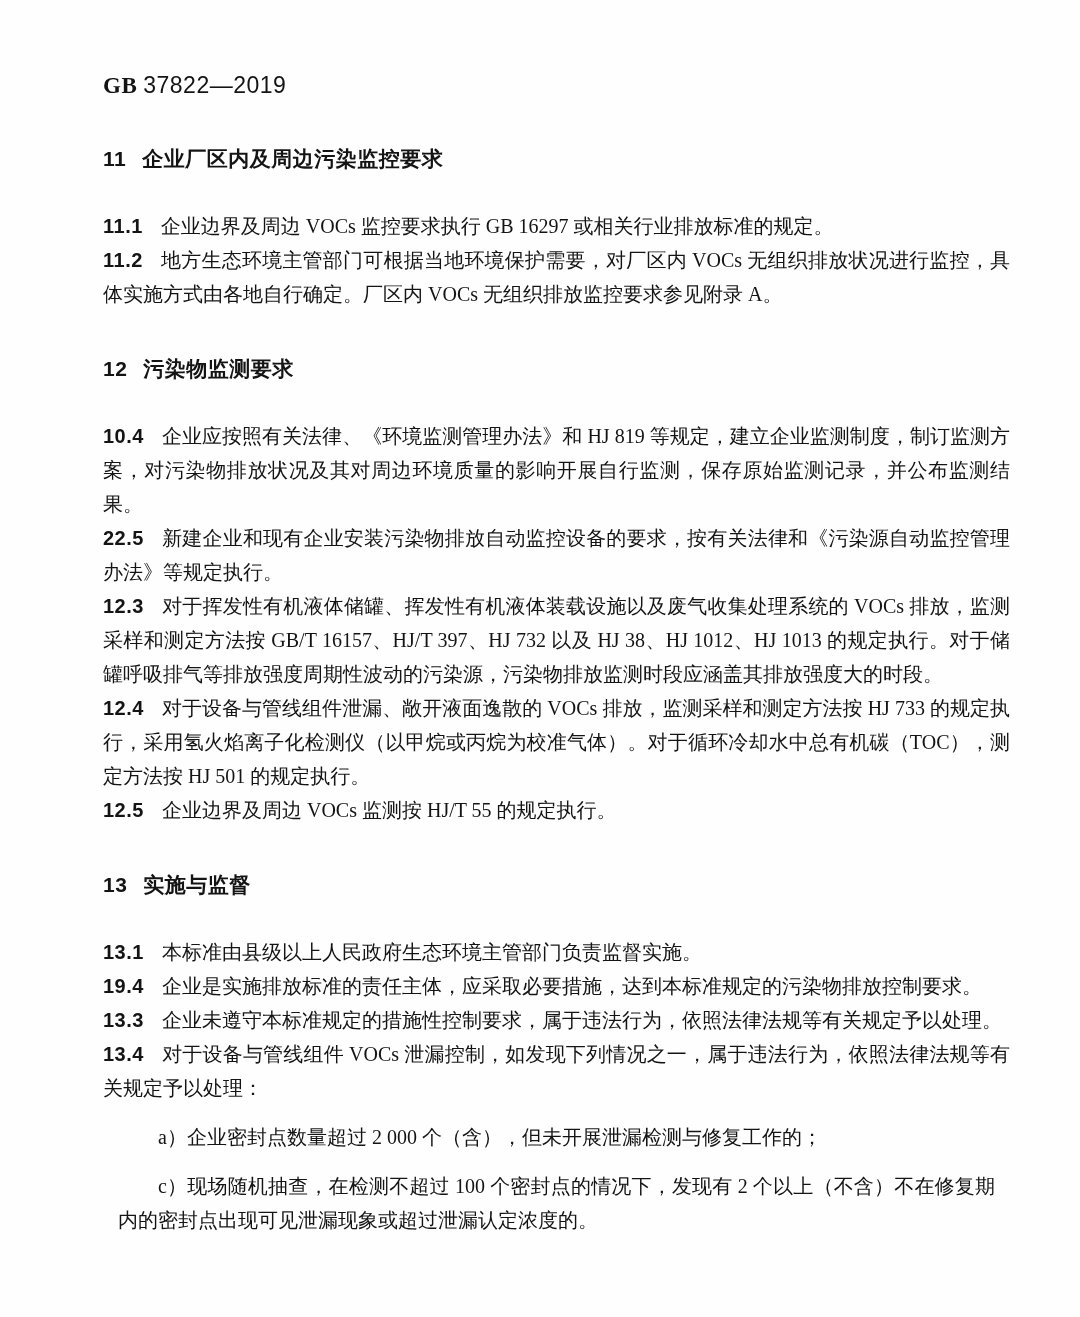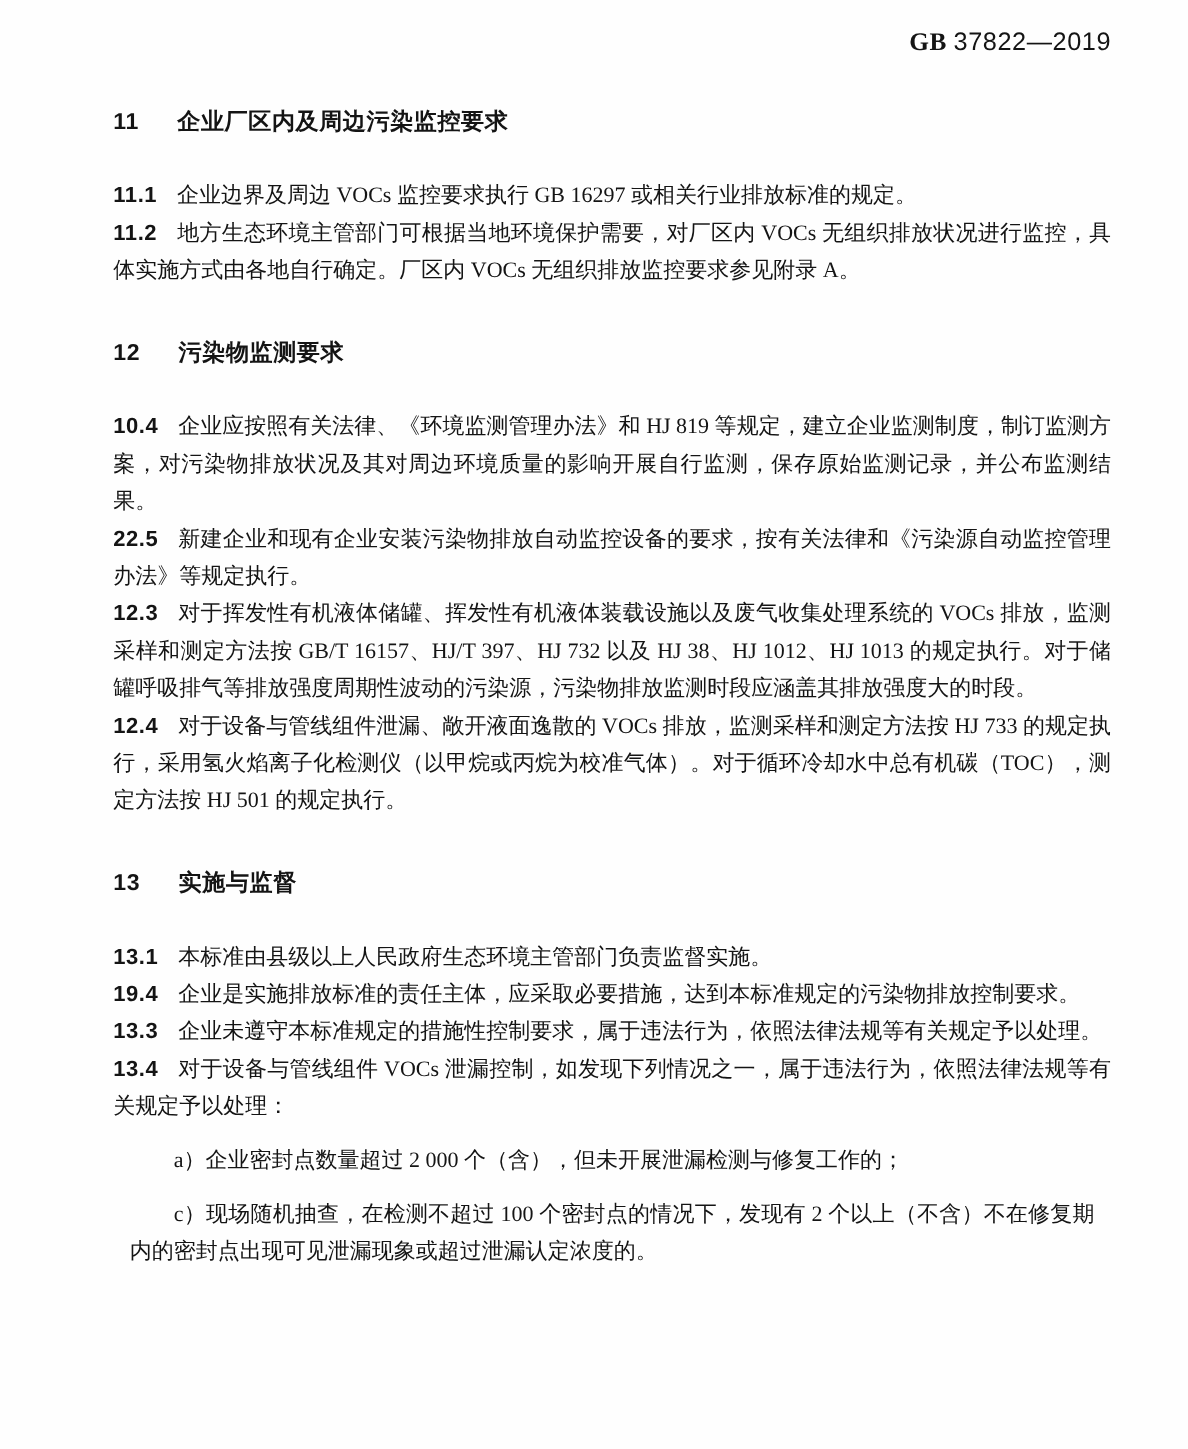--- a/index.html
+++ b/index.html
@@ -15,45 +15,46 @@
     background: #fefefe;
     box-sizing: border-box;
     padding: 22px 70px 0 103px;
     color: #141414;
     font-family: "Liberation Serif", "DejaVu Serif", serif;
     font-size: 20px;
     line-height: 34px;
     overflow: hidden;
   }
   .doc-header {
-    text-align: right;
+    text-align: left;
     font-size: 23px;
     line-height: 30px;
     margin-bottom: 18px;
     letter-spacing: 0.5px;
+    margin-top: 48px;
   }
   .doc-header .std-prefix {
     font-weight: 700;
     font-family: "Liberation Serif", "DejaVu Serif", serif;
     margin-right: 6px;
   }
   .doc-header .std-number {
     font-family: "Liberation Sans", "DejaVu Sans", sans-serif;
     font-weight: 400;
   }
   h2.sec-heading {
     font-family: "Liberation Sans", "DejaVu Sans", sans-serif;
     font-weight: 700;
     font-size: 21px;
     line-height: 28px;
     margin: 44px 0 36px 0;
     letter-spacing: 0.5px;
   }
   h2.sec-heading .sec-num {
-    margin-right: 35px;
+    margin-right: 16px;
   }
   p.clause {
     margin: 0;
     text-align: justify;
     text-justify: inter-ideograph;
   }
   p.clause .clause-num {
     font-family: "Liberation Sans", "DejaVu Sans", sans-serif;
     font-weight: 700;
     margin-right: 18px;
@@ -81,20 +82,21 @@
     <p class="clause"><span class="clause-num">11.1</span><span>企业边界及周边 VOCs 监控要求执行 GB 16297 或相关行业排放标准的规定。</span></p>
     <p class="clause"><span class="clause-num">11.2</span><span>地方生态环境主管部门可根据当地环境保护需要，对厂区内 VOCs 无组织排放状况进行监控，具体实施方式由各地自行确定。厂区内 VOCs 无组织排放监控要求参见附录 A。</span></p>
   </div>
 
   <div class="sec-block">
     <h2 class="sec-heading"><span class="sec-num">12</span><span>污染物监测要求</span></h2>
     <p class="clause"><span class="clause-num">10.4</span><span>企业应按照有关法律、《环境监测管理办法》和 HJ 819 等规定，建立企业监测制度，制订监测方案，对污染物排放状况及其对周边环境质量的影响开展自行监测，保存原始监测记录，并公布监测结果。</span></p>
     <p class="clause"><span class="clause-num">22.5</span><span>新建企业和现有企业安装污染物排放自动监控设备的要求，按有关法律和《污染源自动监控管理办法》等规定执行。</span></p>
     <p class="clause"><span class="clause-num">12.3</span><span>对于挥发性有机液体储罐、挥发性有机液体装载设施以及废气收集处理系统的 VOCs 排放，监测采样和测定方法按 GB/T 16157、HJ/T 397、HJ 732 以及 HJ 38、HJ 1012、HJ 1013 的规定执行。对于储罐呼吸排气等排放强度周期性波动的污染源，污染物排放监测时段应涵盖其排放强度大的时段。</span></p>
     <p class="clause"><span class="clause-num">12.4</span><span>对于设备与管线组件泄漏、敞开液面逸散的 VOCs 排放，监测采样和测定方法按 HJ 733 的规定执行，采用氢火焰离子化检测仪（以甲烷或丙烷为校准气体）。对于循环冷却水中总有机碳（TOC），测定方法按 HJ 501 的规定执行。</span></p>
+    <p class="clause"><span class="clause-num">12.5</span><span>企业边界及周边 VOCs 监测按 HJ/T 55 的规定执行。</span></p>
   </div>
 
   <div class="sec-block">
     <h2 class="sec-heading"><span class="sec-num">13</span><span>实施与监督</span></h2>
     <p class="clause"><span class="clause-num">13.1</span><span>本标准由县级以上人民政府生态环境主管部门负责监督实施。</span></p>
     <p class="clause"><span class="clause-num">19.4</span><span>企业是实施排放标准的责任主体，应采取必要措施，达到本标准规定的污染物排放控制要求。</span></p>
     <p class="clause"><span class="clause-num">13.3</span><span>企业未遵守本标准规定的措施性控制要求，属于违法行为，依照法律法规等有关规定予以处理。</span></p>
     <p class="clause"><span class="clause-num">13.4</span><span>对于设备与管线组件 VOCs 泄漏控制，如发现下列情况之一，属于违法行为，依照法律法规等有关规定予以处理：</span></p>
     <p class="subclause"><span>a）</span><span>企业密封点数量超过 2 000 个（含），但未开展泄漏检测与修复工作的；</span></p>
     <p class="subclause"><span>c）</span><span>现场随机抽查，在检测不超过 100 个密封点的情况下，发现有 2 个以上（不含）不在修复期内的密封点出现可见泄漏现象或超过泄漏认定浓度的。</span></p>

